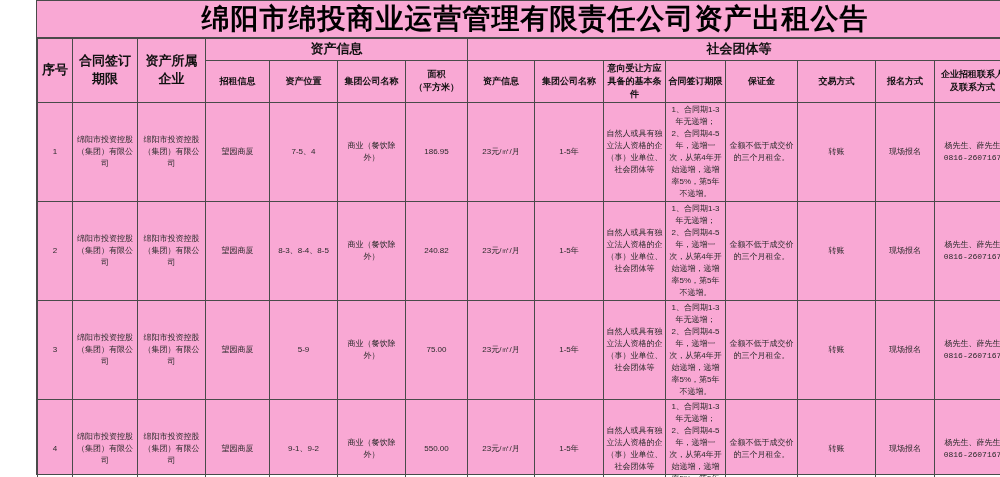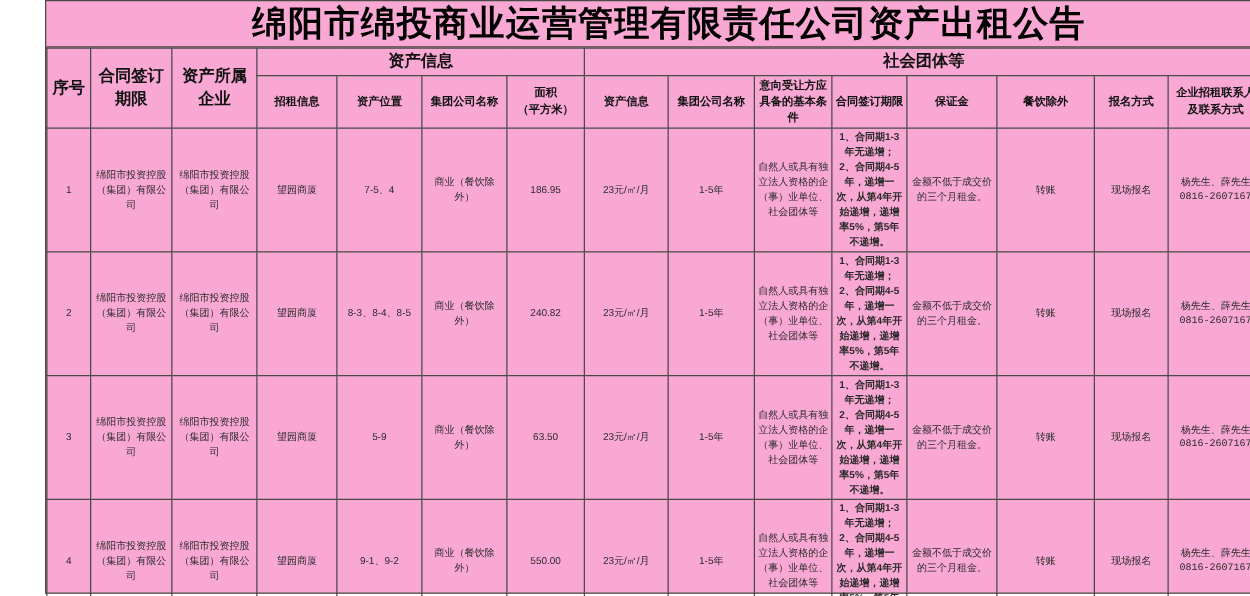--- a/index.html
+++ b/index.html
@@ -47,21 +47,21 @@
     font-size:8px;color:#2a2a2a;
     line-height:1.5;
   }
   tr.group-row{height:16px;}
   tr.group-row th{font-size:13px;}
   tr.sub-row{height:39px;}
   tr.r1{height:76px;}
   tr.r2{height:84px;}
   tr.r3{height:74px;}
   tr.r4{height:70px;}
-  .pre{white-space:pre-line;font-weight:bold;}
+  .pre{white-space:pre-line;}
   .phone{display:block;font-family:Liberation Mono, monospace;}
 </style>
 </head>
 <body>
 
 <div class="sheet">
   <div class="title">绵阳市绵投商业运营管理有限责任公司资产出租公告</div>
 
   <table class="grid">
     <colgroup>
@@ -96,21 +96,21 @@
       <th>招租信息</th>
       <th>资产位置</th>
       <th>集团公司名称</th>
       <th class="pre">面积
 （平方米）</th>
       <th>资产信息</th>
       <th>集团公司名称</th>
       <th>意向受让方应具备的基本条件</th>
       <th>合同签订期限</th>
       <th>保证金</th>
-      <th>餐饮除外</th>
+      <th>交易方式</th>
       <th>报名方式</th>
       <th>企业招租联系人及联系方式</th>
     </tr>
 
     <tr class="r1">
       <td>1</td>
       <td>绵阳市投资控股（集团）有限公司</td>
       <td>绵阳市投资控股（集团）有限公司</td>
       <td>望园商厦</td>
       <td>7-5、4</td>
@@ -148,21 +148,21 @@
       <td></td>
     </tr>
 
     <tr class="r3">
       <td>3</td>
       <td>绵阳市投资控股（集团）有限公司</td>
       <td>绵阳市投资控股（集团）有限公司</td>
       <td>望园商厦</td>
       <td>5-9</td>
       <td>商业（餐饮除外）</td>
-      <td>63.50</td>
+      <td>75.00</td>
       <td>23元/㎡/月</td>
       <td>1-5年</td>
       <td>自然人或具有独立法人资格的企（事）业单位、社会团体等</td>
       <td class="pre">1、合同期1-3年无递增；
 2、合同期4-5年，递增一次，从第4年开始递增，递增率5%，第5年不递增。</td>
       <td>金额不低于成交价的三个月租金。</td>
       <td>转账</td>
       <td>现场报名</td>
       <td><span>杨先生、薛先生</span><span class="phone">0816-2607167</span></td>
       <td></td>

